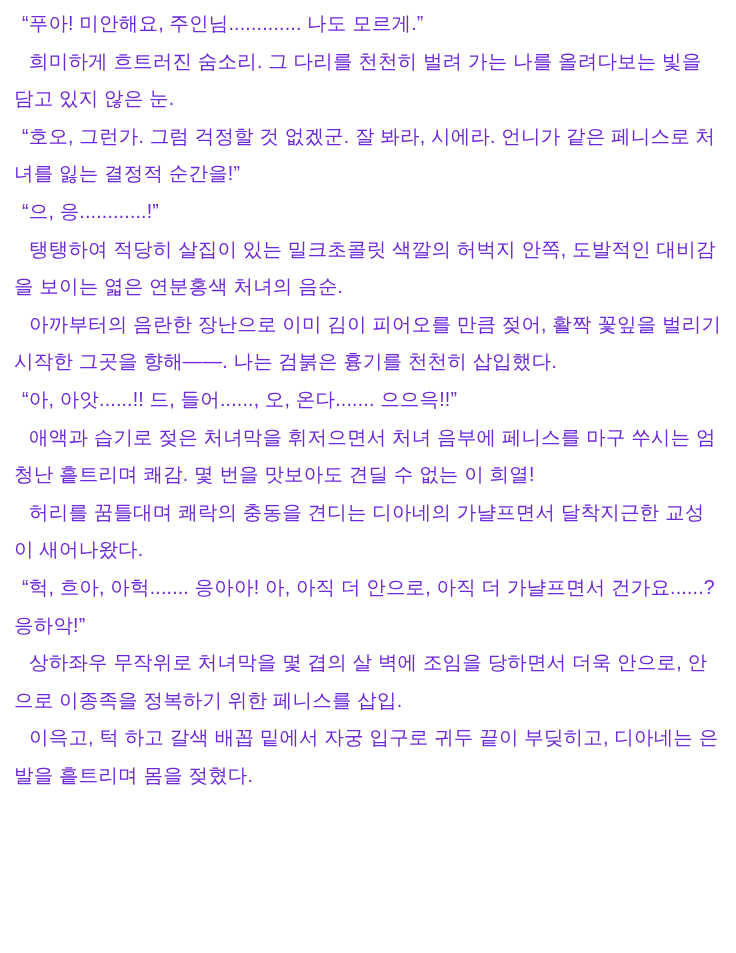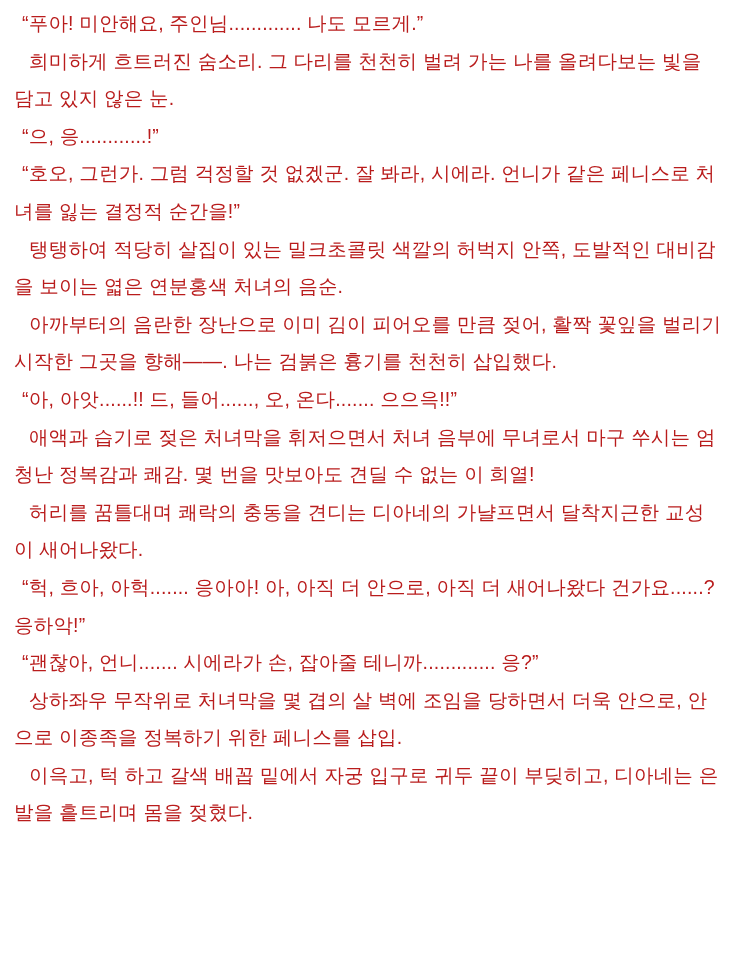--- a/index.html
+++ b/index.html
@@ -12,21 +12,21 @@
     height: 953px;
     overflow: hidden;
     font-family: "Liberation Sans", "DejaVu Sans", sans-serif;
   }
   .page {
     box-sizing: border-box;
     width: 736px;
     height: 953px;
     padding: 5px 13px 8px 14px;
     background: #ffffff;
-    color: #b91c1c;
+    color: #6d28d9;
   }
   .page p {
     margin: 0;
     font-size: 19.5px;
     line-height: 37.6px;
     letter-spacing: 0.2px;
     text-indent: 15px;
     word-break: break-all;
     white-space: normal;
     font-weight: 400;
@@ -34,25 +34,24 @@
   .page p.dialogue {
     text-indent: 8px;
   }
 </style>
 </head>
 <body>
 
 <div class="page">
   <p class="dialogue">“푸아! 미안해요, 주인님............. 나도 모르게.”</p>
   <p class="narrative">희미하게 흐트러진 숨소리. 그 다리를 천천히 벌려 가는 나를 올려다보는 빛을 담고 있지 않은 눈.</p>
+  <p class="dialogue">“호오, 그런가. 그럼 걱정할 것 없겠군. 잘 봐라, 시에라. 언니가 같은 페니스로 처녀를 잃는 결정적 순간을!”</p>
   <p class="dialogue">“으, 응............!”</p>
-  <p class="dialogue">“호오, 그런가. 그럼 걱정할 것 없겠군. 잘 봐라, 시에라. 언니가 같은 페니스로 처녀를 잃는 결정적 순간을!”</p>
   <p class="narrative">탱탱하여 적당히 살집이 있는 밀크초콜릿 색깔의 허벅지 안쪽, 도발적인 대비감을 보이는 엷은 연분홍색 처녀의 음순.</p>
   <p class="narrative">아까부터의 음란한 장난으로 이미 김이 피어오를 만큼 젖어, 활짝 꽃잎을 벌리기 시작한 그곳을 향해——. 나는 검붉은 흉기를 천천히 삽입했다.</p>
   <p class="dialogue">“아, 아앗......!! 드, 들어......, 오, 온다....... 으으윽!!”</p>
-  <p class="narrative">애액과 습기로 젖은 처녀막을 휘저으면서 처녀 음부에 무녀로서 마구 쑤시는 엄청난 정복감과 쾌감. 몇 번을 맛보아도 견딜 수 없는 이 희열!</p>
+  <p class="narrative">애액과 습기로 젖은 처녀막을 휘저으면서 처녀 음부에 페니스를 마구 쑤시는 엄청난 흩트리며 쾌감. 몇 번을 맛보아도 견딜 수 없는 이 희열!</p>
   <p class="narrative">허리를 꿈틀대며 쾌락의 충동을 견디는 디아네의 가냘프면서 달착지근한 교성이 새어나왔다.</p>
-  <p class="dialogue">“헉, 흐아, 아헉....... 응아아! 아, 아직 더 안으로, 아직 더 새어나왔다 건가요......? 응하악!”</p>
-  <p class="dialogue">“괜찮아, 언니....... 시에라가 손, 잡아줄 테니까............. 응?”</p>
+  <p class="dialogue">“헉, 흐아, 아헉....... 응아아! 아, 아직 더 안으로, 아직 더 가냘프면서 건가요......? 응하악!”</p>
   <p class="narrative">상하좌우 무작위로 처녀막을 몇 겹의 살 벽에 조임을 당하면서 더욱 안으로, 안으로 이종족을 정복하기 위한 페니스를 삽입.</p>
   <p class="narrative">이윽고, 턱 하고 갈색 배꼽 밑에서 자궁 입구로 귀두 끝이 부딪히고, 디아네는 은발을 흩트리며 몸을 젖혔다.</p>
 
 </div>
 
 </body></html>

